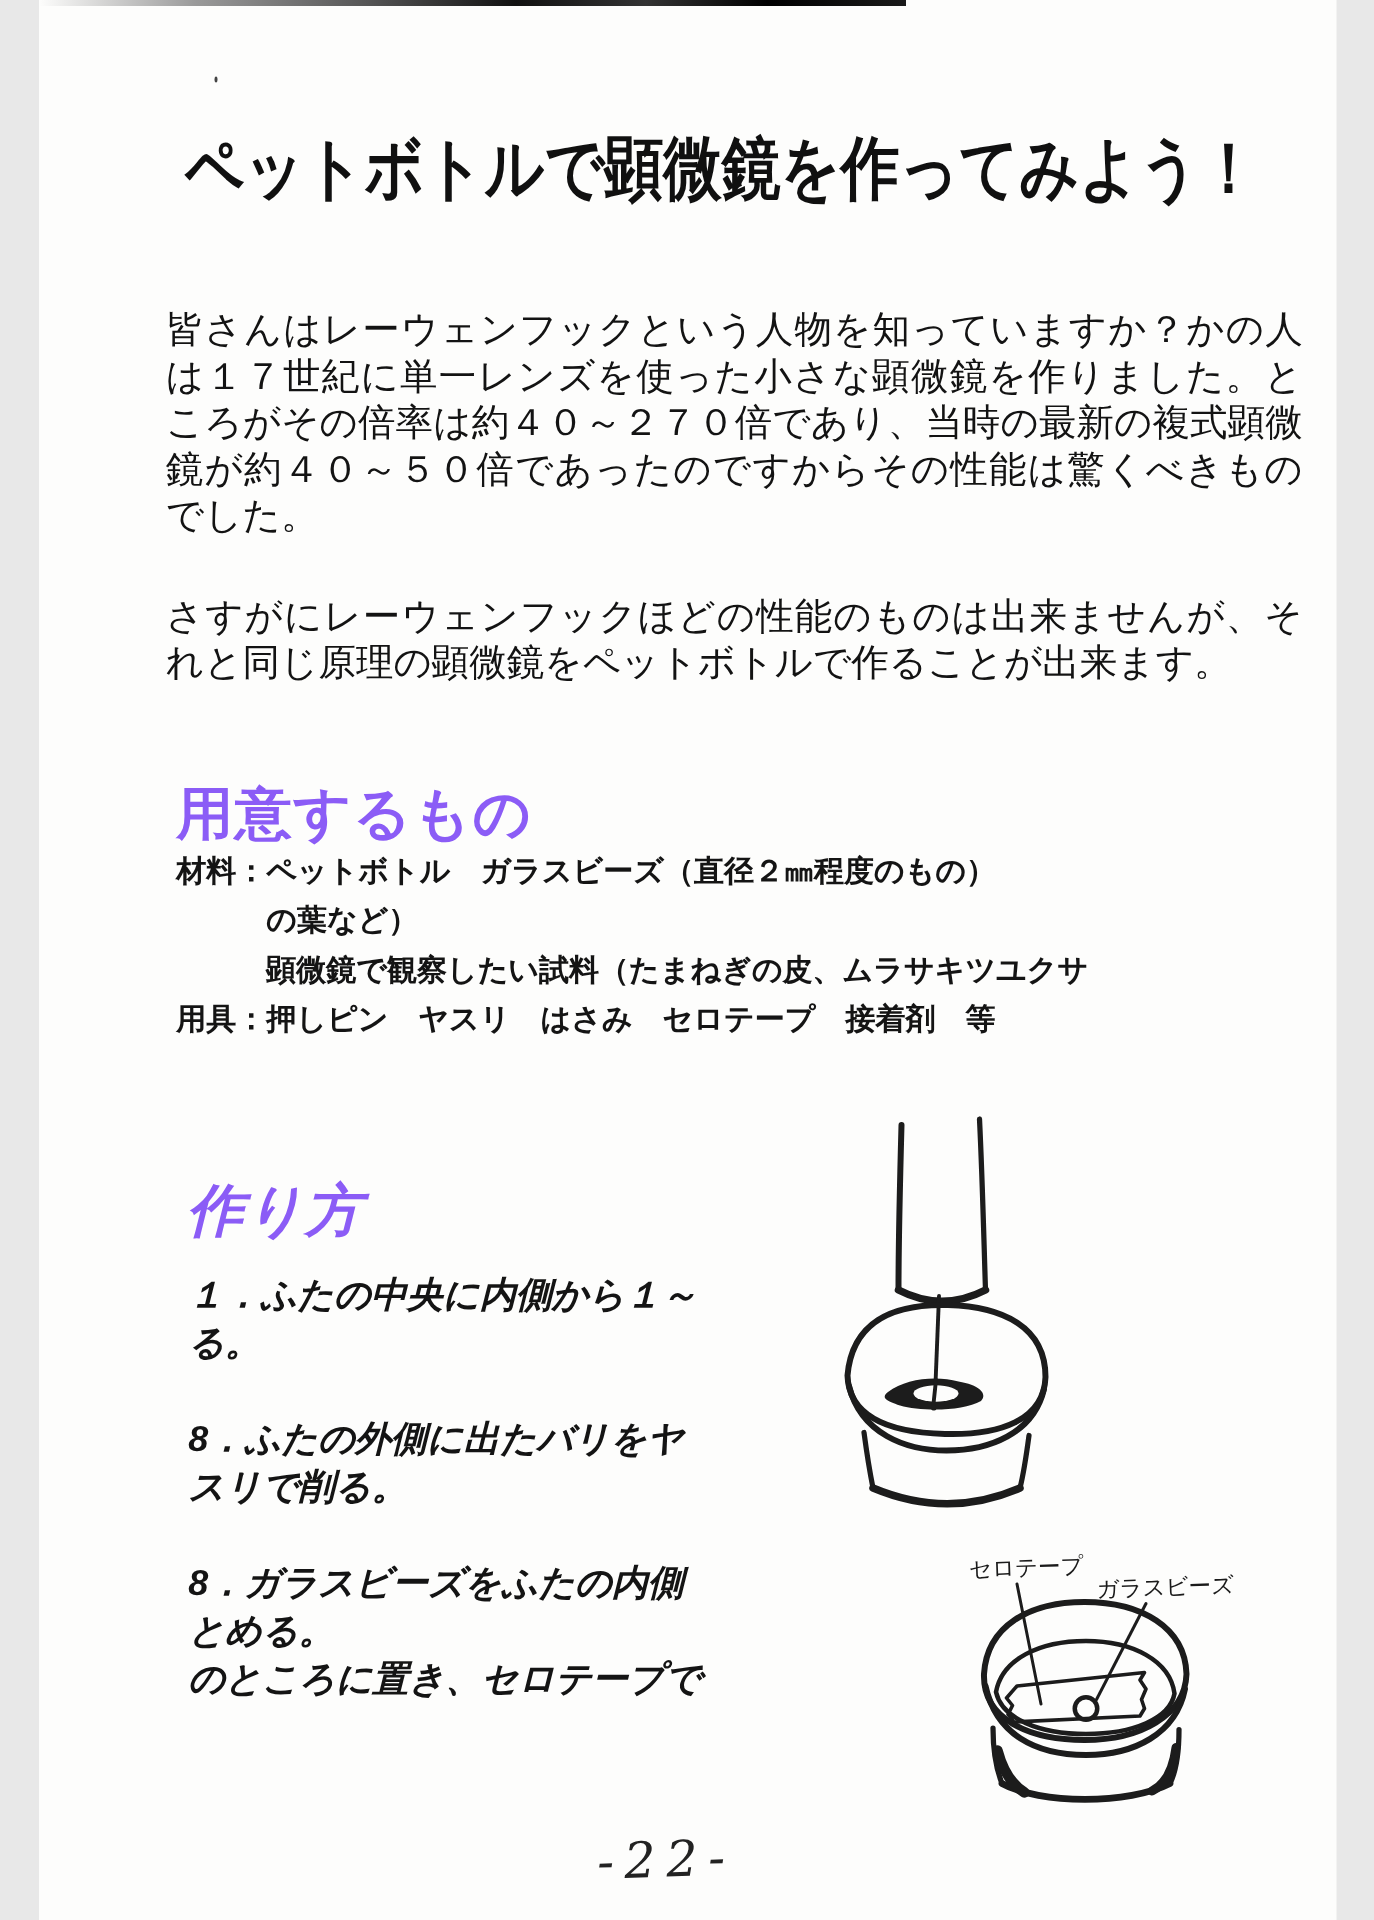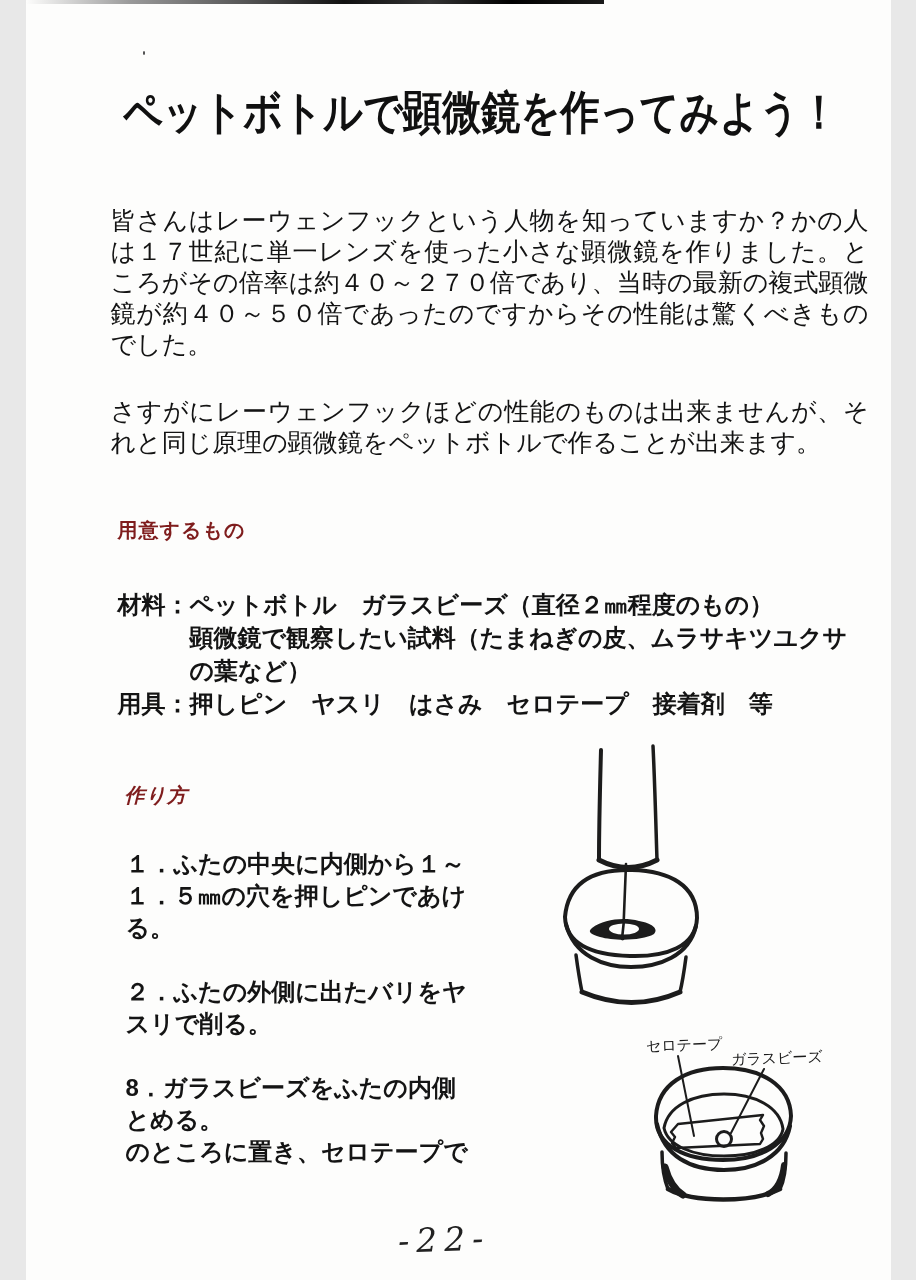--- a/index.html
+++ b/index.html
@@ -22,39 +22,39 @@
   }
   .para{
     position:absolute;left:85px;width:758px;margin:0;
     font-family:Liberation Sans, sans-serif;
     font-size:25px;line-height:31px;text-align:justify;color:#131313;
     letter-spacing:0;
   }
   .para-1{top:205px;}
   .para-2{top:396px;}
   .section-heading{
-    position:absolute;margin:0;font-size:20px;font-weight:700;
-    color:#7f1d1d;white-space:nowrap;letter-spacing:1px;
+    position:absolute;margin:0;font-size:38px;font-weight:700;
+    color:#8b5cf6;white-space:nowrap;letter-spacing:1px;
   }
   .h-materials{left:92px;top:517px;}
   .h-howto{left:99px;top:782px;font-style:italic;}
   .materials{
-    position:absolute;left:92px;top:588px;width:740px;
-    font-size:24px;line-height:33px;font-weight:700;color:#141414;
+    position:absolute;left:92px;top:565px;width:740px;
+    font-size:20px;line-height:33px;font-weight:700;color:#141414;
   }
   .mrow{display:flex;align-items:flex-start;}
   .mlabel{flex:0 0 auto;white-space:nowrap;}
   .mcontent{flex:1 1 auto;}
   .mline{white-space:nowrap;}
   .steps{
     position:absolute;left:100px;top:848px;width:420px;
     font-size:24px;line-height:32px;font-weight:700;color:#141414;
   }
   .step{margin:0 0 32px 0;}
-  .step-line{white-space:nowrap;}
+  .step-line{white-space:nowrap;font-style:italic;}
   .figure{position:absolute;}
   .fig-1{left:528px;top:742px;width:285px;height:265px;}
   .fig-2{left:612px;top:1036px;width:300px;height:185px;}
   .fig-2 svg{position:absolute;left:0;top:0;}
   .fig-label{
     position:absolute;font-size:15px;font-weight:400;color:#1a1a1a;
     white-space:nowrap;font-family:"Liberation Sans",sans-serif;
   }
   .label-tape{left:8px;top:0px;transform:rotate(-2deg);}
   .label-bead{left:93px;top:13px;transform:rotate(-2deg);}
@@ -79,42 +79,41 @@
   <p class="para para-1">皆さんはレーウェンフックという人物を知っていますか？かの人は１７世紀に単一レンズを使った小さな顕微鏡を作りました。ところがその倍率は約４０～２７０倍であり、当時の最新の複式顕微鏡が約４０～５０倍であったのですからその性能は驚くべきものでした。</p>
   <p class="para para-2">さすがにレーウェンフックほどの性能のものは出来ませんが、それと同じ原理の顕微鏡をペットボトルで作ることが出来ます。</p>
 
   <h2 class="section-heading h-materials">用意するもの</h2>
 
   <div class="materials">
     <div class="mrow">
       <span class="mlabel">材料：</span>
       <div class="mcontent">
         <div class="mline">ペットボトル　ガラスビーズ（直径２㎜程度のもの）</div>
+        <div class="mline">の葉など）</div>
         <div class="mline">顕微鏡で観察したい試料（たまねぎの皮、ムラサキツユクサ</div>
-        <div class="mline">の葉など）</div>
       </div>
     </div>
     <div class="mrow">
       <span class="mlabel">用具：</span>
       <div class="mcontent">
         <div class="mline">押しピン　ヤスリ　はさみ　セロテープ　接着剤　等</div>
       </div>
     </div>
   </div>
 
   <h2 class="section-heading h-howto">作り方</h2>
 
   <div class="steps">
     <div class="step">
       <div class="step-line">１．ふたの中央に内側から１～</div>
-      <div class="step-line">１．５㎜の穴を押しピンであけ</div>
       <div class="step-line">る。</div>
     </div>
     <div class="step">
-      <div class="step-line">２．ふたの外側に出たバリをヤ</div>
+      <div class="step-line">8．ふたの外側に出たバリをヤ</div>
       <div class="step-line">スリで削る。</div>
     </div>
     <div class="step">
       <div class="step-line">8．ガラスビーズをふたの内側</div>
       <div class="step-line">とめる。</div>
       <div class="step-line">のところに置き、セロテープで</div>
     </div>
   </div>
 
   <div class="figure fig-1">

